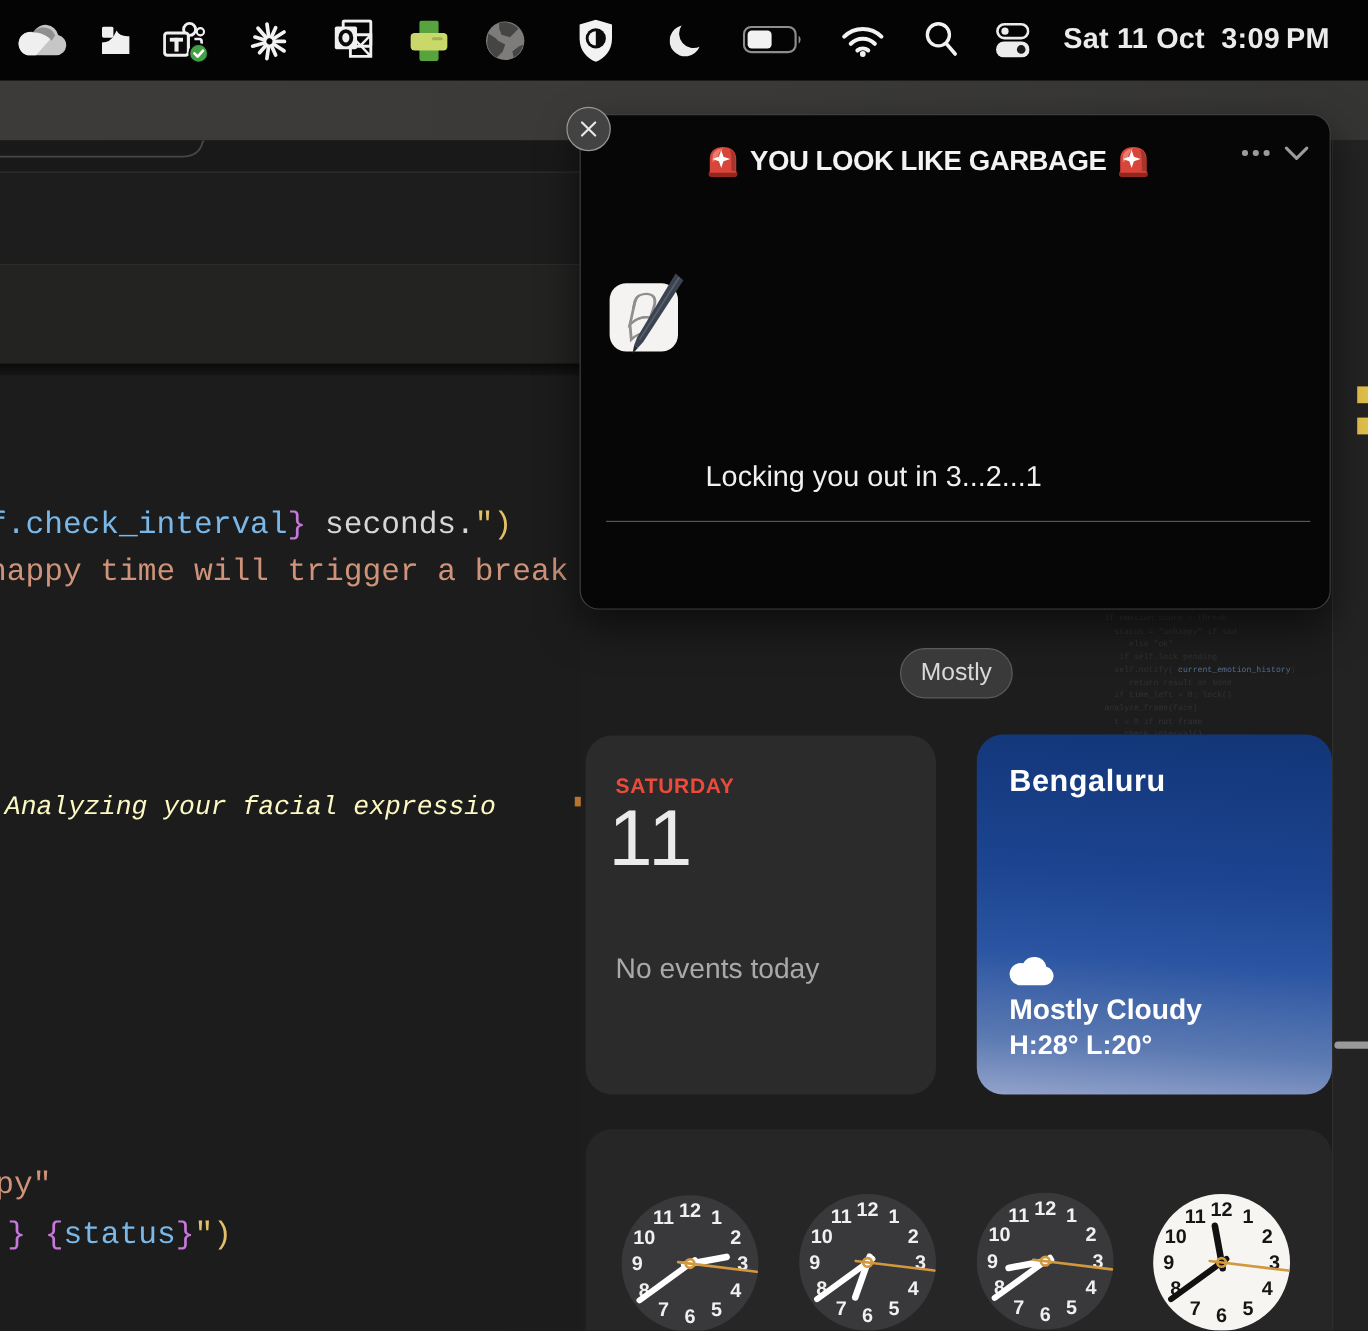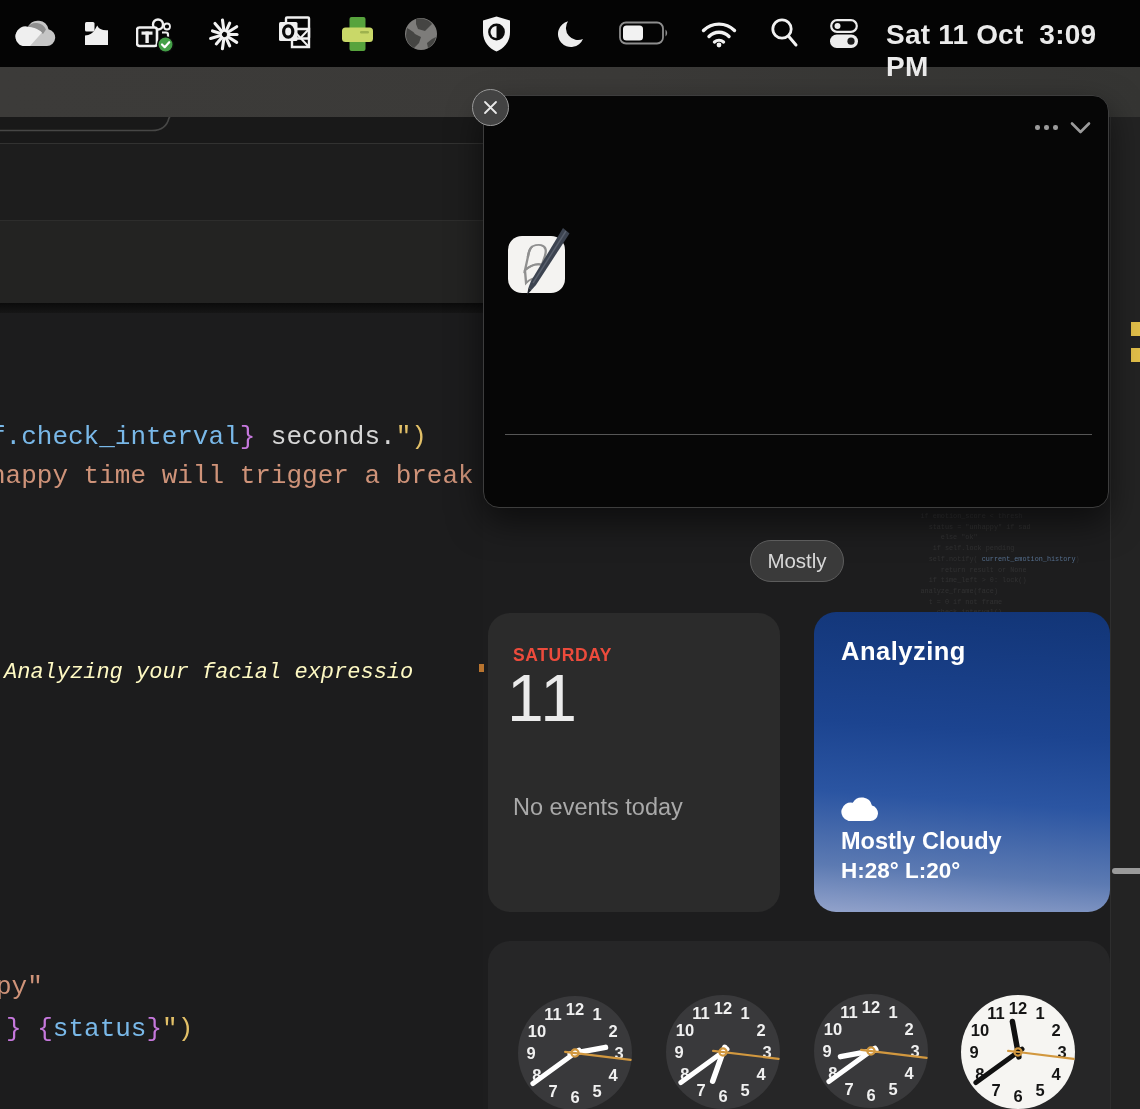--- a/index.html
+++ b/index.html
@@ -125,21 +125,21 @@
     <line x1="18.8" y1="19.5" x2="26" y2="28" stroke="#f2f2f2" stroke-width="3" stroke-linecap="round"></line>
   </svg>
 
   <svg class="abs" style="left:830px;top:19px;" width="28" height="29" viewBox="0 0 28 29">
     <rect x="1.2" y="1.2" width="25.6" height="11.6" rx="5.8" fill="none" stroke="#ececec" stroke-width="2.2"></rect>
     <circle cx="7.5" cy="7" r="3" fill="#ececec"></circle>
     <rect x="0" y="15.5" width="28" height="13.5" rx="6.7" fill="#ececec"></rect>
     <circle cx="21" cy="22.2" r="3.6" fill="#1a1a1a"></circle>
   </svg>
 
-  <div class="abs" style="left:886px;top:19px;width:250px;height:30px;color:#ebebeb;font-size:28px;font-weight:600;letter-spacing:0.2px;">Sat 11 Oct&nbsp;&nbsp;3:09 PM</div>
+  <div class="abs" style="left:886px;top:19px;width:250px;height:30px;color:#ebebeb;font-size:24px;font-weight:600;letter-spacing:0.2px;">Sat 11 Oct&nbsp;&nbsp;3:09 PM</div>
 
   <div class="abs" id="notif" style="left:483px;top:95px;width:626px;height:413px;background:#060606;border:1px solid #3d3d3d;border-radius:16px;box-shadow:0 14px 34px rgba(0,0,0,0.55);"></div>
 
   <svg class="abs" style="left:500px;top:226px;" width="76" height="82" viewBox="0 0 76 82">
     <rect x="8" y="10" width="57" height="57" rx="14" fill="#f4f3f1"></rect>
     <g stroke="#8f8f8f" stroke-width="1.8" fill="none" transform="rotate(-14 36 38) scale(1.32,1) translate(-9,0)">
       <path d="M37,20 c5,-1 9,1.5 9,6 c0,2 -0.8,4.5 -2,7 l-3.5,7 c-4,-2.5 -9,-2 -13.5,1.5 l4.5,-12 c1.5,-4 2.5,-8.5 5.5,-9.5 z"></path>
       <path d="M27,41.5 c4.5,-3.5 9.5,-4 13.5,-1.5 l-5,11.5 c-3.5,-1 -7,0 -10,2.5 z"></path>
       <path d="M37,20 c-3,1.5 -4,5 -5.5,9.5"></path>
     </g>
@@ -157,36 +157,54 @@
 
   <div class="abs" style="left:1035px;top:125px;width:26px;height:5px;">
     <span style="position:absolute;left:0;width:4.5px;height:4.5px;border-radius:50%;background:#9b9b9b;"></span>
     <span style="position:absolute;left:9px;width:4.5px;height:4.5px;border-radius:50%;background:#9b9b9b;"></span>
     <span style="position:absolute;left:18px;width:4.5px;height:4.5px;border-radius:50%;background:#9b9b9b;"></span>
   </div>
   <svg class="abs" style="left:1070px;top:121px;" width="21" height="14" viewBox="0 0 21 14">
     <polyline points="2,2.5 10.5,11 19,2.5" fill="none" stroke="#9b9b9b" stroke-width="2.6" stroke-linecap="round" stroke-linejoin="round"></polyline>
   </svg>
 
-
+  <div class="abs" style="left:588px;top:119px;height:30px;display:flex;align-items:center;">
+    <svg width="29" height="29" viewBox="0 0 29 29" style="margin-right:8px;">
+      <rect x="2.5" y="22.5" width="24" height="5" rx="2.2" fill="#93271e"></rect>
+      <path d="M3.5,24 v-11.5 c0,-6.5 4.5,-10 11,-10 c6.5,0 11,3.5 11,10 V24 z" fill="#d8453a"></path>
+      <path d="M6,9 c1.5,-3.5 5,-5.2 8.5,-5.2 c-2.5,2 -4,4.4 -4.8,8.2 l-4,3.5 z" fill="#ea7d72"></path>
+      <path d="M20,4.5 c3,1.2 5,3.8 5,8 v10 h-3.5 v-10 c0,-3.5 -0.5,-6 -1.5,-8 z" fill="#a6352b"></path>
+      <polygon points="13,5 14.9,10.6 20.5,12.5 14.9,14.4 13,20 11.1,14.4 5.5,12.5 11.1,10.6" fill="#ffffff"></polygon>
+    </svg>
+    <span style="font-size:23px;font-weight:bold;color:#f3f3f3;letter-spacing:-0.4px;">YOU LOOK LIKE GARBAGE</span>
+    <svg width="29" height="29" viewBox="0 0 29 29" style="margin-left:8px;">
+      <rect x="2.5" y="22.5" width="24" height="5" rx="2.2" fill="#93271e"></rect>
+      <path d="M3.5,24 v-11.5 c0,-6.5 4.5,-10 11,-10 c6.5,0 11,3.5 11,10 V24 z" fill="#d8453a"></path>
+      <path d="M6,9 c1.5,-3.5 5,-5.2 8.5,-5.2 c-2.5,2 -4,4.4 -4.8,8.2 l-4,3.5 z" fill="#ea7d72"></path>
+      <path d="M20,4.5 c3,1.2 5,3.8 5,8 v10 h-3.5 v-10 c0,-3.5 -0.5,-6 -1.5,-8 z" fill="#a6352b"></path>
+      <polygon points="13,5 14.9,10.6 20.5,12.5 14.9,14.4 13,20 11.1,14.4 5.5,12.5 11.1,10.6" fill="#ffffff"></polygon>
+    </svg>
+  </div>
+
+  <div class="abs" style="left:588px;top:383px;font-size:24px;line-height:29.3px;color:#f0f0f0;">Locking you out in 3...2...1</div>
 
   <div class="abs" style="left:505px;top:434px;width:587px;height:1px;background:rgba(255,255,255,0.32);"></div>
 
   <div class="abs" style="left:750px;top:540px;width:94px;height:42px;border-radius:21px;background:#3a3a3a;border:1.6px solid #5c5c5c;display:flex;align-items:center;justify-content:center;font-size:20.5px;color:#d9d9d9;">Mostly</div>
 
   <div class="abs" style="left:479px;top:664px;width:5px;height:8px;background:#b8742f;"></div>
 
   <div class="abs" style="left:488px;top:613px;width:292px;height:299px;border-radius:22px;background:#2b2b2b;">
     <div style="position:absolute;left:25px;top:32px;font-size:17.5px;font-weight:bold;color:#ec4b3c;letter-spacing:0.6px;">SATURDAY</div>
     <div style="position:absolute;left:19px;top:47px;font-size:66px;font-weight:300;color:#ebebeb;letter-spacing:1.5px;">11</div>
     <div style="position:absolute;left:25px;top:181px;font-size:23.5px;color:#a9a9a9;">No events today</div>
   </div>
 
   <div class="abs" style="left:814px;top:612px;width:296px;height:300px;border-radius:22px;background:linear-gradient(184deg,#123577 0%,#1c4490 40%,#2b55a2 62%,#5c7ab2 85%,#93a3cb 100%);">
-    <div style="position:absolute;left:27px;top:25px;font-size:25.5px;font-weight:bold;color:#fff;letter-spacing:0.5px;">Analyzing</div>
+    <div style="position:absolute;left:27px;top:25px;font-size:25.5px;font-weight:bold;color:#fff;letter-spacing:0.5px;">Bengaluru</div>
     <svg style="position:absolute;left:26px;top:183px;" width="39" height="27" viewBox="0 0 37 26">
       <path d="M8,25 h21 a7.5,7.5 0 0 0 1.5,-14.8 a10,10 0 0 0 -18.5,-2.7 a8.7,8.7 0 0 0 -4,17.5 z" fill="#ffffff"></path>
     </svg>
     <div style="position:absolute;left:27px;top:216px;font-size:23.5px;font-weight:bold;color:#fff;">Mostly Cloudy</div>
     <div style="position:absolute;left:27px;top:246px;font-size:22.5px;font-weight:bold;color:#fff;">H:28° L:20°</div>
   </div>
 
   <div class="abs" style="left:488px;top:941px;width:622px;height:220px;border-radius:22px;background:#262627;"></div>
   <div class="abs" id="clock1" style="left:513px;top:991px;"><svg width="124" height="124" viewBox="0 0 124 124">
         <circle cx="62" cy="62" r="57" fill="#39393b"></circle>

